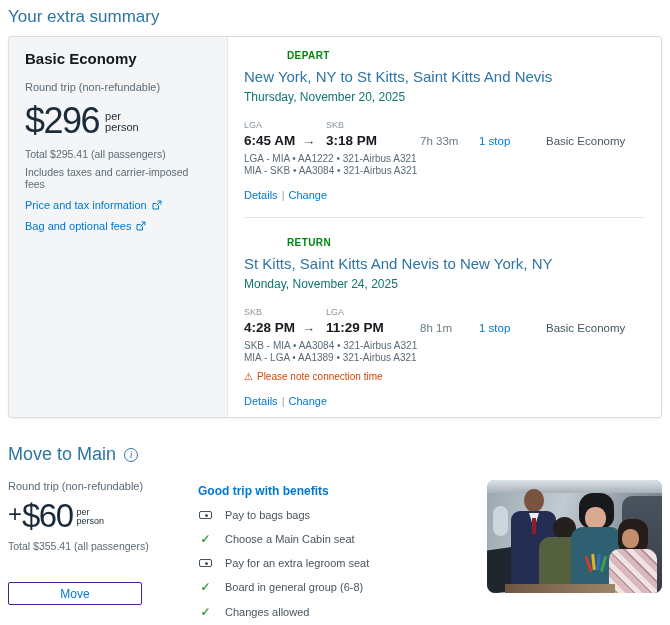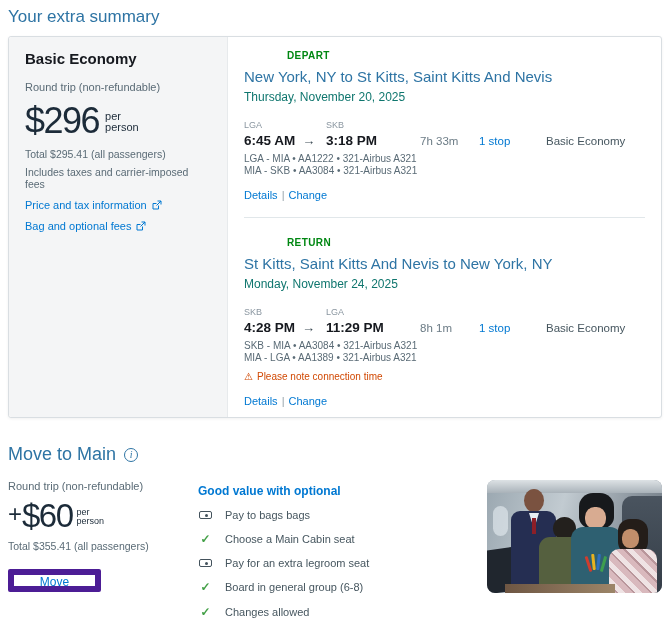--- a/index.html
+++ b/index.html
@@ -56,22 +56,22 @@
   .info-icon { width:14px; height:14px; border:1px solid #2e74a4; border-radius:50%;
     display:inline-flex; align-items:center; justify-content:center; color:#2e74a4;
     font-size:10px; font-family:"Liberation Serif", serif; font-style:italic; cursor:pointer; padding-bottom:1px; }
   .upsell-body { display:flex; margin-top:15px; }
   .upsell-left { width:190px; flex:0 0 190px; }
   .u-price { display:flex; color:#1c2b39; margin-top:7px; }
   .u-plus { font-size:24px; font-weight:300; line-height:1; padding-top:3px; }
   .u-amount { font-size:33px; font-weight:300; letter-spacing:-1.5px; line-height:1; }
   .u-per { font-size:9px; line-height:9px; margin-left:4px; padding-top:9px; color:#1c2b39; }
   .u-total { font-size:10.5px; color:#5a6b76; margin-top:8px; }
-  .move-btn { margin-top:17px; width:93px; height:23px; background:#fff;
-    border:6px solid #4c1d95; border-radius:2px; color:#0078d2; font-size:12px;
+  .move-btn { margin-top:30px; width:134px; height:23px; background:#fff;
+    border:1px solid #4c1d95; border-radius:2px; color:#0078d2; font-size:12px;
     font-family:"Liberation Sans", sans-serif; cursor:pointer; }
 
   .benefits { flex:1; padding-top:4px; }
   .benefits-title { font-size:12px; font-weight:600; color:#0078d2; }
   .benefit-row { display:flex; align-items:center; margin-top:11px; font-size:11px; color:#46565f; }
   .benefit-icon { width:15px; margin-right:12px; display:flex; justify-content:center; align-items:center; }
   .check-glyph { color:#43a047; font-size:12px; font-weight:700; }
   .bill { width:13px; height:8px; border:1px solid #43525c; border-radius:2px; position:relative; background:transparent; }
   .bill::after { content:""; position:absolute; width:3px; height:3px; background:#43525c;
     border-radius:50%; left:4.5px; top:1.5px; }
@@ -238,21 +238,21 @@
         <span class="u-per">
           <span>per</span><br>
           <span>person</span>
         </span>
       </div>
       <div class="u-total">Total $355.41 (all passengers)</div>
       <button class="move-btn">Move</button>
     </div>
 
     <div class="benefits">
-      <div class="benefits-title">Good value with optional</div>
+      <div class="benefits-title">Good trip with benefits</div>
       <div class="benefit-row">
         <span class="benefit-icon">
             <span class="bill"></span>
           </span>
         <span>Pay to bags bags</span>
       </div>
       <div class="benefit-row">
         <span class="benefit-icon check-glyph">✓</span>
         <span>Choose a Main Cabin seat</span>
       </div>

